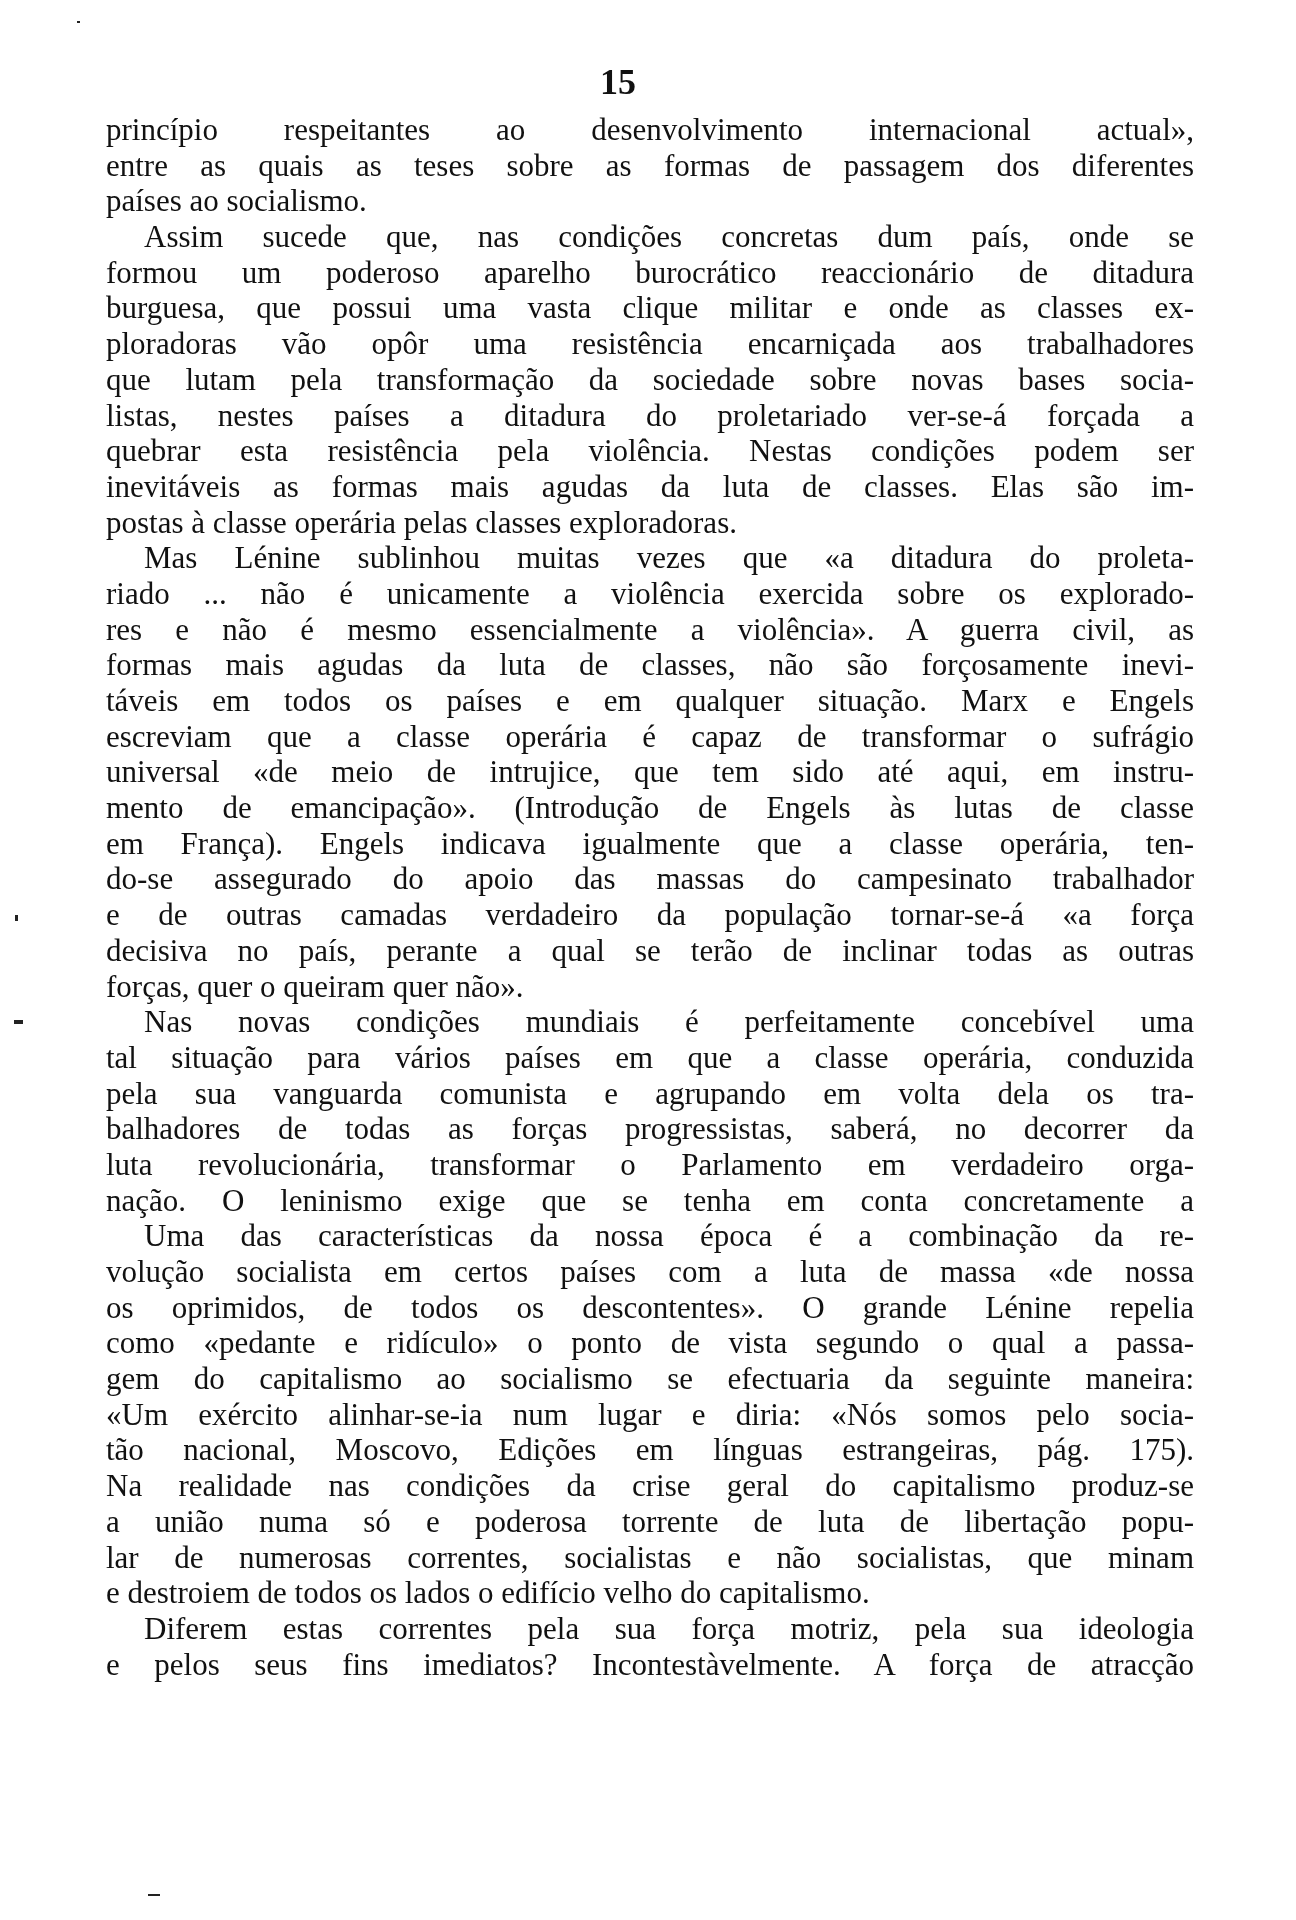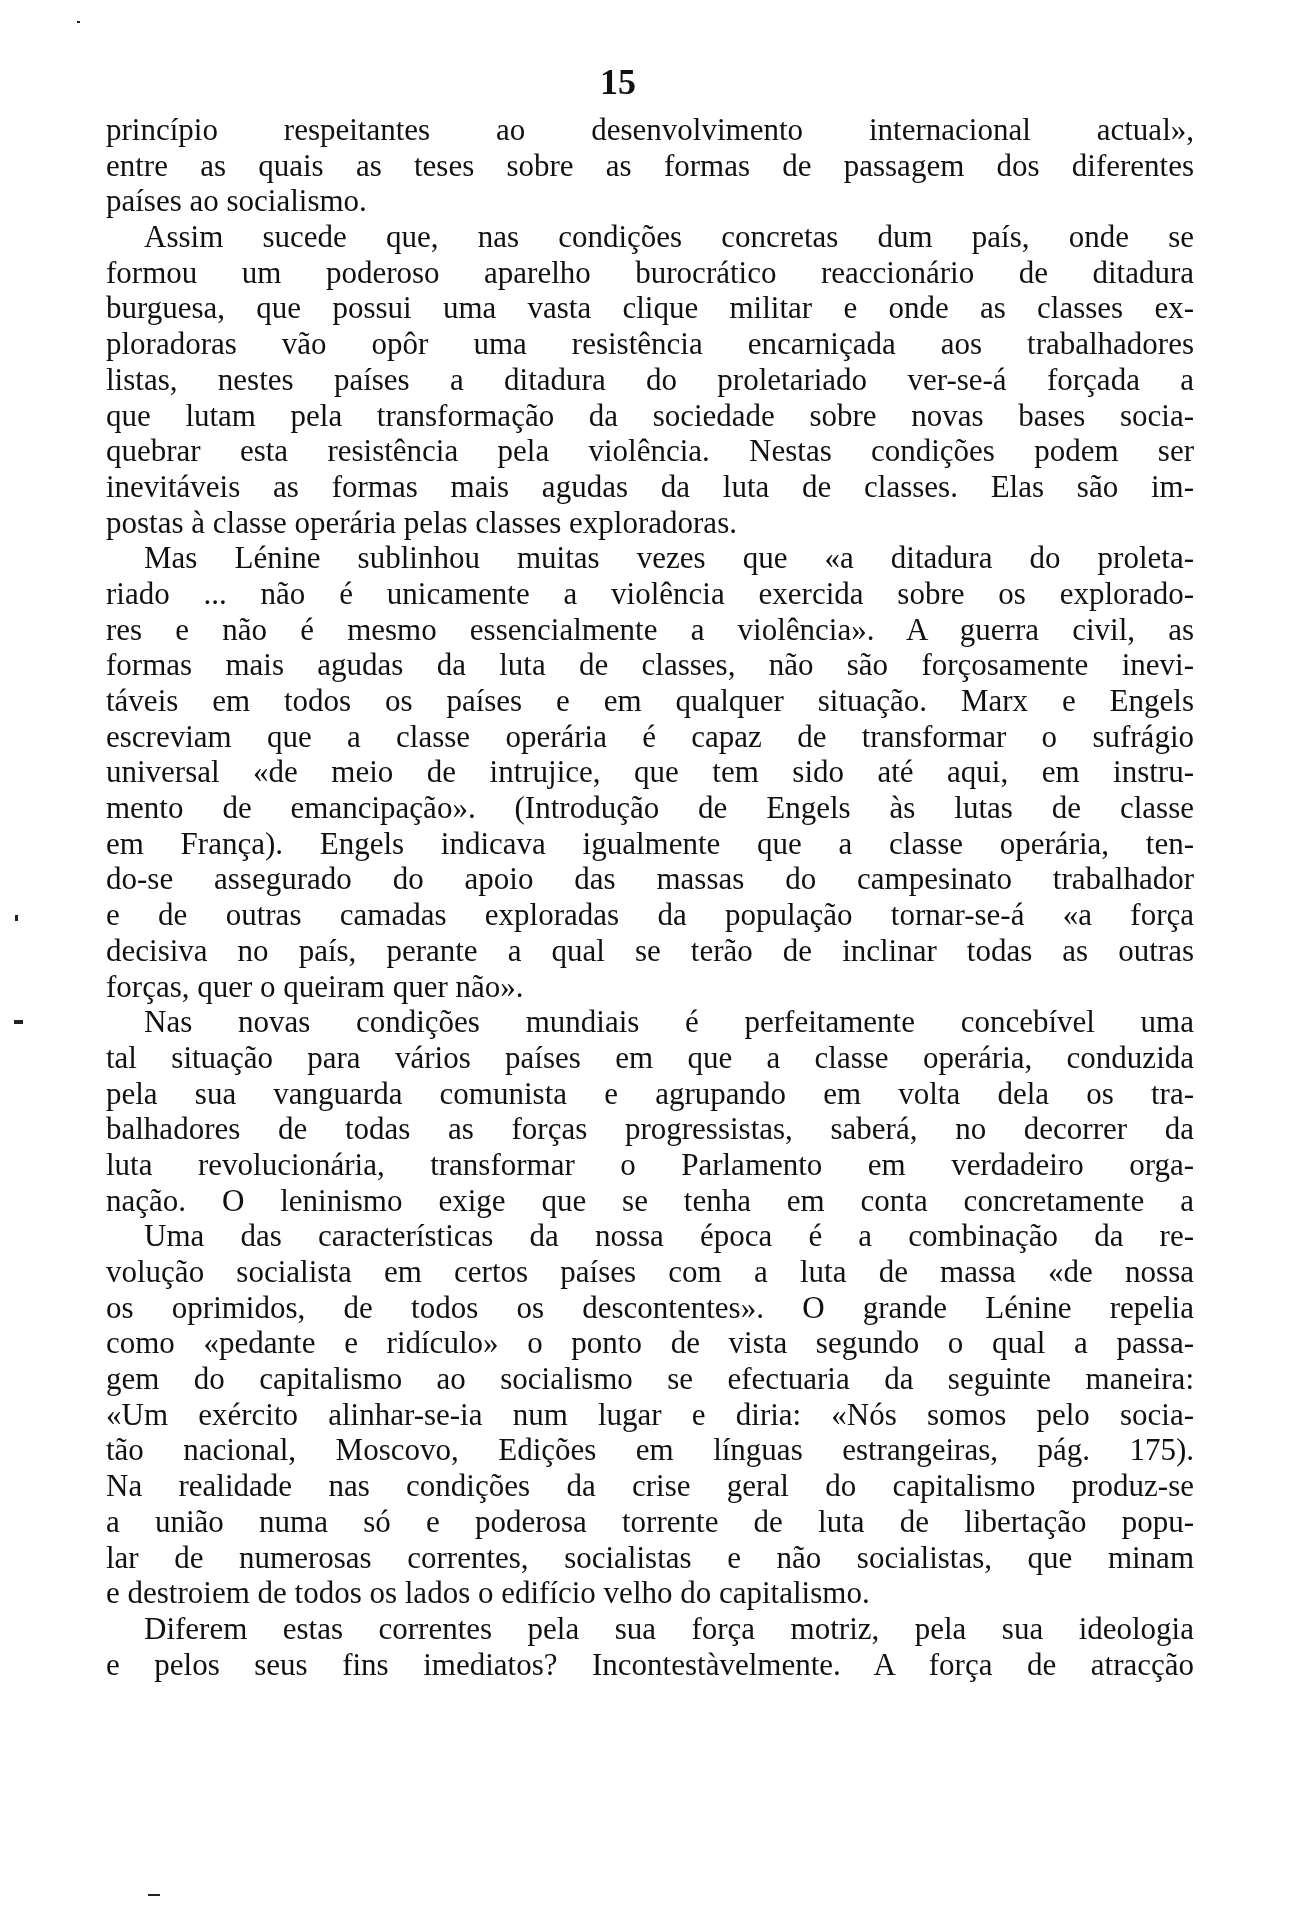--- a/index.html
+++ b/index.html
@@ -59,36 +59,36 @@
 <div class="page-number">15</div>
 
 <div class="text-body" id="text-body">
     <div class="line">princípio respeitantes ao desenvolvimento internacional actual»,</div>
     <div class="line">entre as quais as teses sobre as formas de passagem dos diferentes</div>
     <div class="line last">países ao socialismo.</div>
     <div class="line indent">Assim sucede que, nas condições concretas dum país, onde se</div>
     <div class="line">formou um poderoso aparelho burocrático reaccionário de ditadura</div>
     <div class="line">burguesa, que possui uma vasta clique militar e onde as classes ex-</div>
     <div class="line">ploradoras vão opôr uma resistência encarniçada aos trabalhadores</div>
+    <div class="line">que lutam pela transformação da sociedade sobre novas bases socia-</div>
     <div class="line">listas, nestes países a ditadura do proletariado ver-se-á forçada a</div>
-    <div class="line">que lutam pela transformação da sociedade sobre novas bases socia-</div>
     <div class="line">quebrar esta resistência pela violência. Nestas condições podem ser</div>
     <div class="line">inevitáveis as formas mais agudas da luta de classes. Elas são im-</div>
     <div class="line last">postas à classe operária pelas classes exploradoras.</div>
     <div class="line indent">Mas Lénine sublinhou muitas vezes que «a ditadura do proleta-</div>
     <div class="line">riado ... não é unicamente a violência exercida sobre os explorado-</div>
     <div class="line">res e não é mesmo essencialmente a violência». A guerra civil, as</div>
     <div class="line">formas mais agudas da luta de classes, não são forçosamente inevi-</div>
     <div class="line">táveis em todos os países e em qualquer situação. Marx e Engels</div>
     <div class="line">escreviam que a classe operária é capaz de transformar o sufrágio</div>
     <div class="line">universal «de meio de intrujice, que tem sido até aqui, em instru-</div>
     <div class="line">mento de emancipação». (Introdução de Engels às lutas de classe</div>
     <div class="line">em França). Engels indicava igualmente que a classe operária, ten-</div>
     <div class="line">do-se assegurado do apoio das massas do campesinato trabalhador</div>
-    <div class="line">e de outras camadas exploradas da população tornar-se-á «a força</div>
+    <div class="line">e de outras camadas verdadeiro da população tornar-se-á «a força</div>
     <div class="line">decisiva no país, perante a qual se terão de inclinar todas as outras</div>
     <div class="line last">forças, quer o queiram quer não».</div>
     <div class="line indent">Nas novas condições mundiais é perfeitamente concebível uma</div>
     <div class="line">tal situação para vários países em que a classe operária, conduzida</div>
     <div class="line">pela sua vanguarda comunista e agrupando em volta dela os tra-</div>
     <div class="line">balhadores de todas as forças progressistas, saberá, no decorrer da</div>
     <div class="line">luta revolucionária, transformar o Parlamento em verdadeiro orga-</div>
     <div class="line">nação. O leninismo exige que se tenha em conta concretamente a</div>
     <div class="line indent">Uma das características da nossa época é a combinação da re-</div>
     <div class="line">volução socialista em certos países com a luta de massa «de nossa</div>

